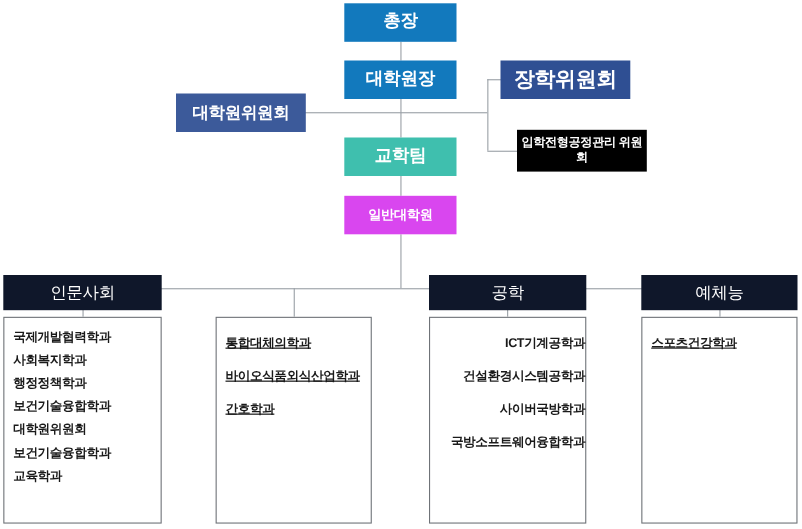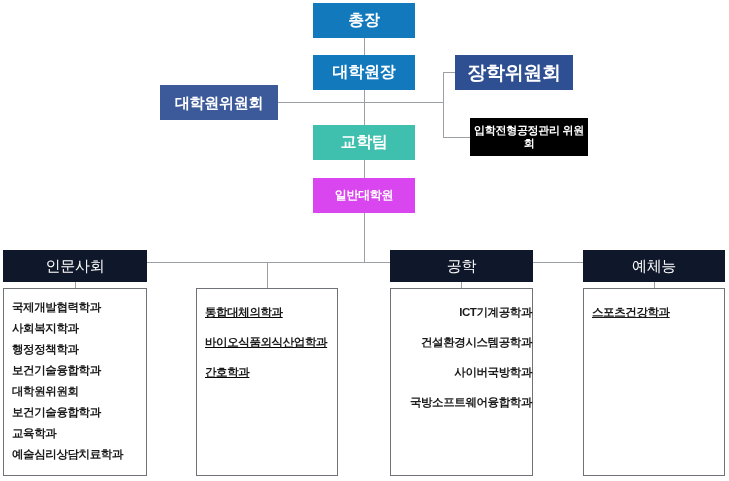--- a/index.html
+++ b/index.html
@@ -203,21 +203,20 @@
   </div>
 
   <div class="col-list" id="list-0">
     <div class="dept">국제개발협력학과</div>
     <div class="dept">사회복지학과</div>
     <div class="dept">행정정책학과</div>
     <div class="dept">보건기술융합학과</div>
     <div class="dept">대학원위원회</div>
     <div class="dept">보건기술융합학과</div>
     <div class="dept">교육학과</div>
-    <div class="dept">예술심리상담치료학과</div>
   </div>
 
   <div class="col-list" id="list-1">
     <div class="dept">통합대체의학과</div>
     <div class="dept">바이오식품외식산업학과</div>
     <div class="dept">간호학과</div>
   </div>
 
   <div class="col-list" id="list-2">
     <div class="dept">ICT기계공학과</div>

